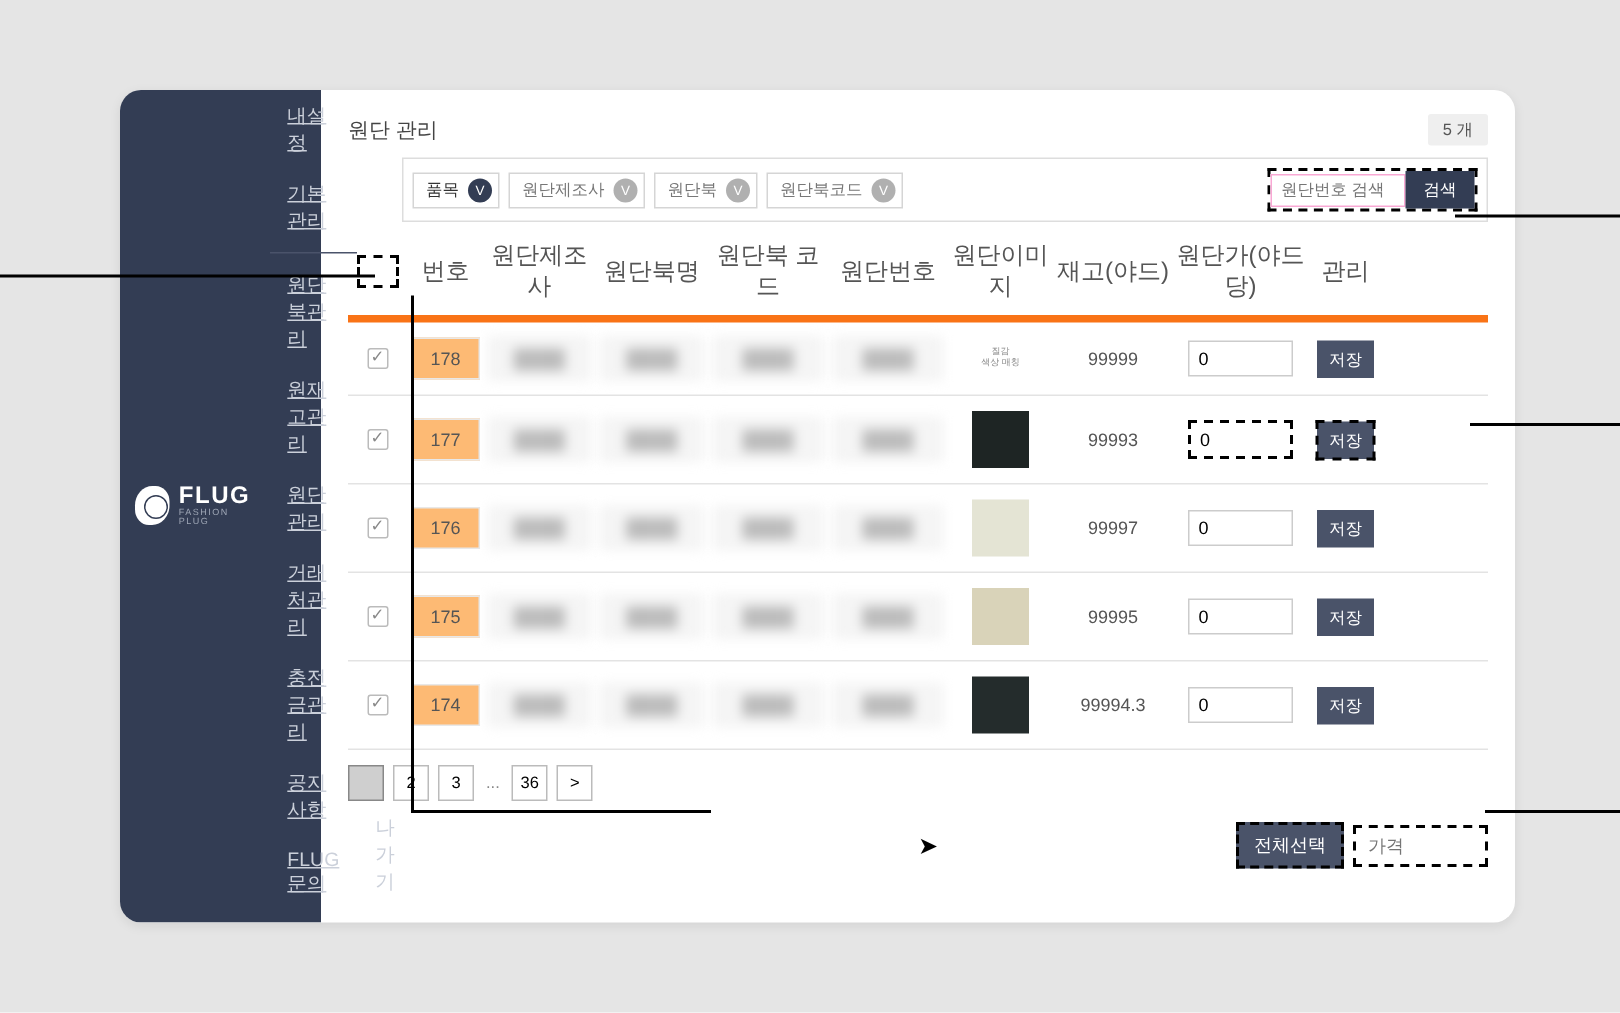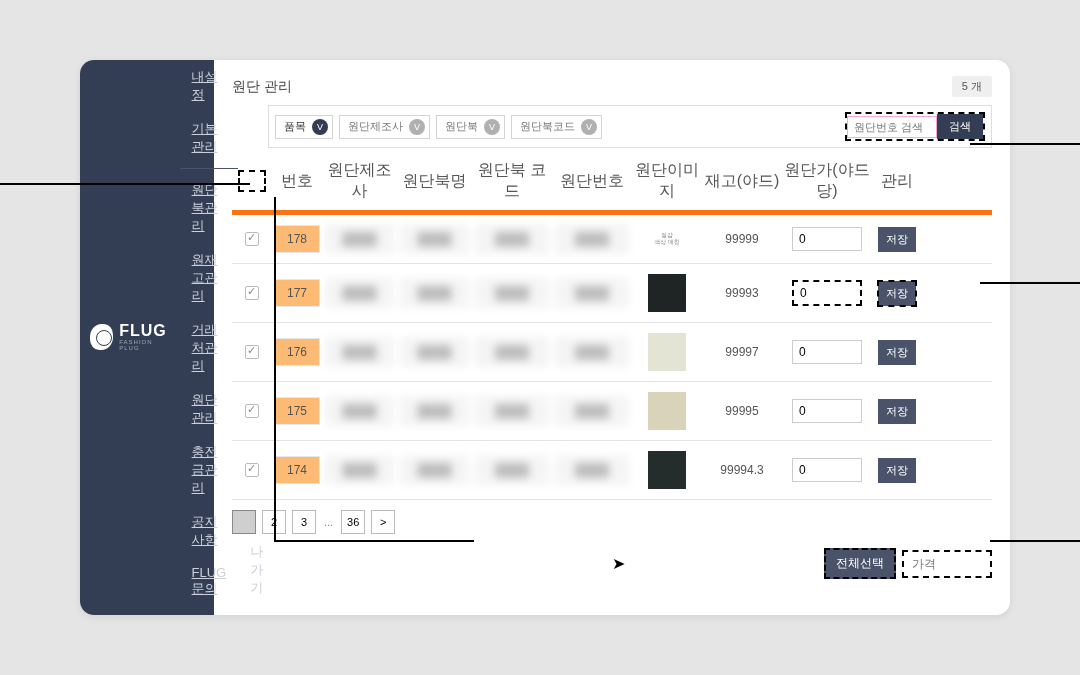--- a/index.html
+++ b/index.html
@@ -84,22 +84,22 @@
         <span class="brand">FLUG</span>
         <span class="sub">FASHION PLUG</span>
       </div>
     </div>
     <nav class="nav">
       <div class="nav-item">내설정</div>
       <div class="nav-item">기본관리</div>
       <div class="nav-divider"></div>
       <div class="nav-item">원단북관리</div>
       <div class="nav-item">원재고관리</div>
+      <div class="nav-item">원단관리</div>
       <div class="nav-item">거래처관리</div>
-      <div class="nav-item">원단관리</div>
       <div class="nav-item">충전금관리</div>
       <div class="nav-item">공지사항</div>
       <div class="nav-item">FLUG 문의</div>
     </nav>
     <div class="sidebar-footer nav-item">나가기</div>
   </aside>
 
   <main class="main">
     <div class="page-header">
       <div class="page-title">원단 관리</div>

